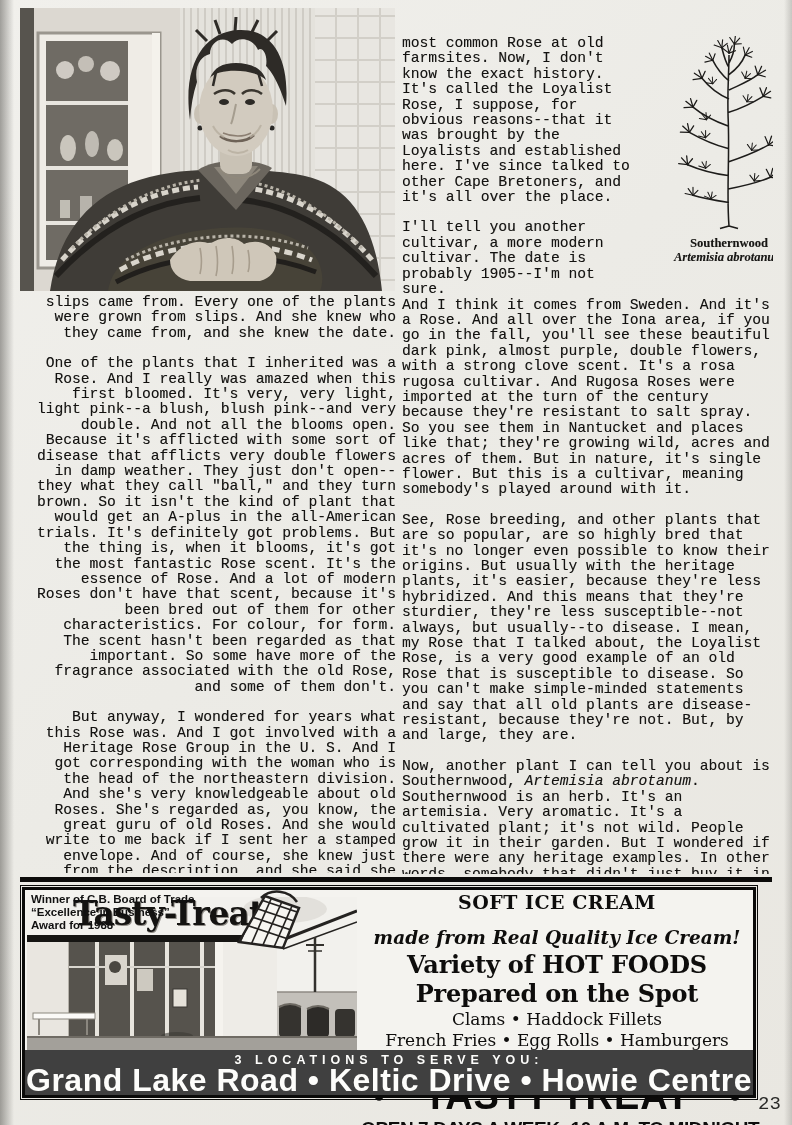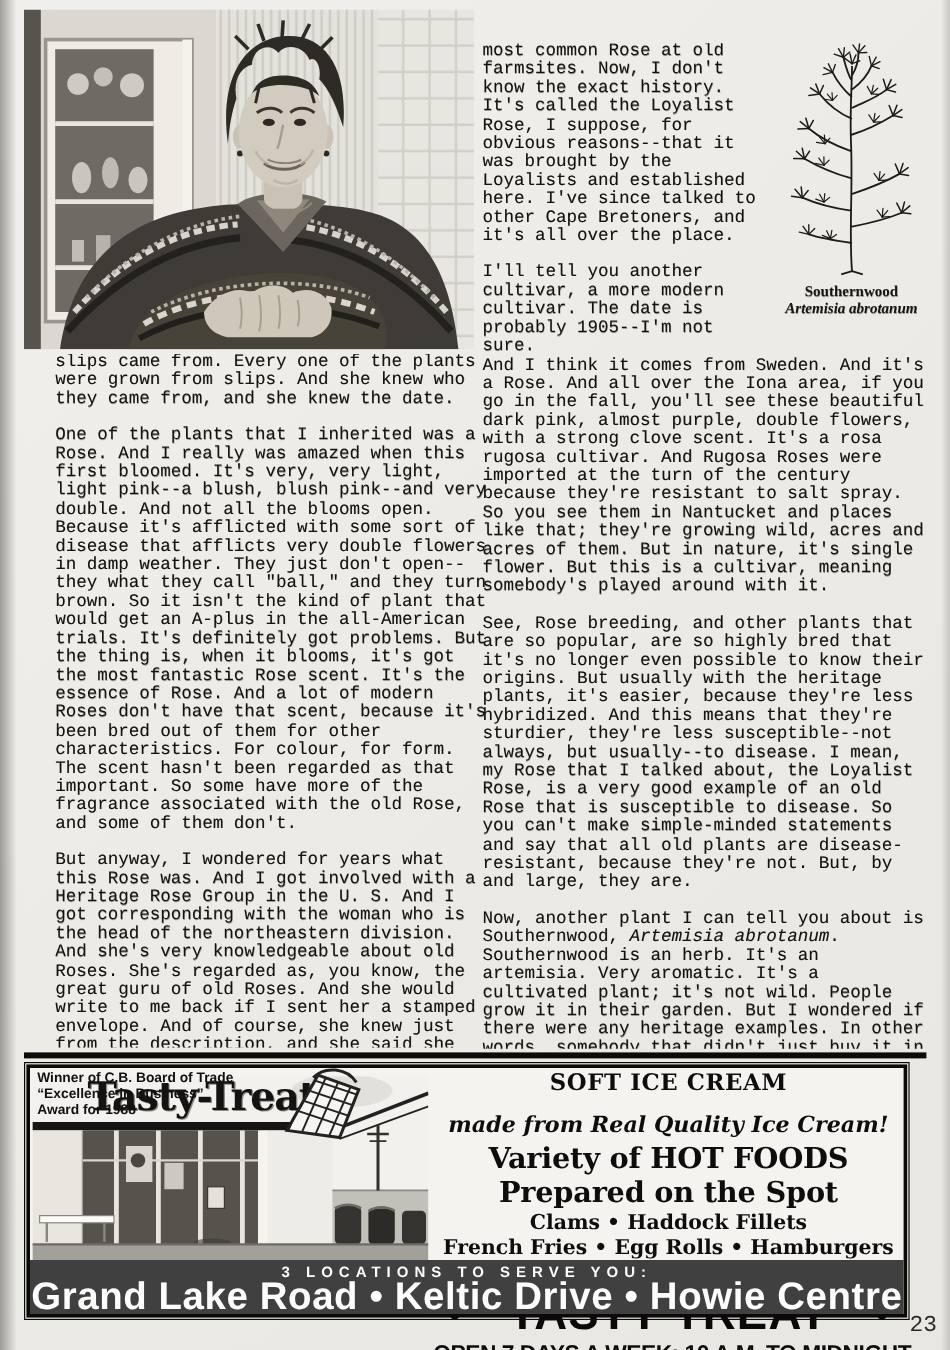--- a/index.html
+++ b/index.html
@@ -15,24 +15,24 @@
 
   .mono{font-family:"Liberation Mono","DejaVu Sans Mono",monospace;
     font-size:14.6px;line-height:15.4px;color:#131210;
     text-shadow:.3px .3px 0 rgba(10,10,10,.35);}
   .mono p{margin:0 0 15px 0;}
   .mono p:last-child{margin-bottom:0;}
 
   .portrait{position:absolute;left:20px;top:8px;width:375px;height:283px;}
   .portrait svg{display:block;width:100%;height:100%;}
 
-  .left-col{position:absolute;left:46px;top:295px;width:366px;height:578px;overflow:hidden;}
+  .left-col{position:absolute;left:30px;top:295px;width:366px;height:578px;overflow:hidden;text-align:right;}
 
   .right-col{position:absolute;left:402px;top:36px;width:371px;height:838px;overflow:hidden;}
-  .rc-row{display:flex;align-items:flex-start;}
+  .rc-row{display:flex;align-items:flex-start;gap:20px;}
   .rc-text{width:240px;flex:0 0 240px;}
   .illo{flex:1;padding-left:4px;text-align:center;}
   .illo svg{display:block;margin:0 auto;}
   .illo-caption{font-family:"Liberation Serif","DejaVu Serif",serif;font-weight:bold;
     font-size:12.5px;line-height:14px;color:#171614;margin-top:2px;}
   .illo-caption .latin{font-style:italic;display:block;}
 
   .divider{position:absolute;left:20px;top:877px;width:752px;height:5px;background:#0c0b0a;}
 
   .ad-box{position:absolute;left:22px;top:887px;width:734px;height:211px;
@@ -48,21 +48,21 @@
     font-size:33px;letter-spacing:-1px;color:#141311;
     text-shadow:1px 1px 0 #8f8c86;}
   .cone{position:absolute;left:206px;top:0px;z-index:3;}
 
   .feat-col{position:absolute;left:336px;top:0;width:392px;z-index:2;
     font-family:"DejaVu Serif","Liberation Serif",serif;color:#0e0d0c;text-align:center;}
   .featuring{text-align:left;padding-left:26px;font-weight:bold;font-size:17px;margin-top:2px;}
   .soft{font-weight:bold;font-size:19px;letter-spacing:.5px;margin-top:1px;}
   .made{font-weight:bold;font-style:italic;font-size:18.5px;margin-top:14px;}
   .hot{font-weight:bold;font-size:24px;letter-spacing:-.2px;margin-top:2px;}
-  .menu{font-weight:bold;font-size:17px;margin-top:1px;}
+  .menu{font-weight:normal;font-size:17px;margin-top:1px;}
   .bigrow{display:flex;align-items:center;justify-content:space-between;
     padding:0 12px;margin-top:5px;font-family:"Liberation Sans",sans-serif;}
   .bigrow .bullet{font-size:20px;line-height:20px;color:#0a0a09;}
   .bigname{font-weight:bold;font-size:38px;line-height:38px;letter-spacing:1px;
     color:#0b0a09;transform:scaleY(1.05);}
   .hours{font-family:"Liberation Sans",sans-serif;font-weight:bold;font-size:19px;
     letter-spacing:-.4px;margin-top:4px;white-space:nowrap;}
 
   .black-bar{position:absolute;left:0;right:0;bottom:0;height:45px;background:#404040;
     color:#fdfdfb;text-align:center;z-index:5;}

